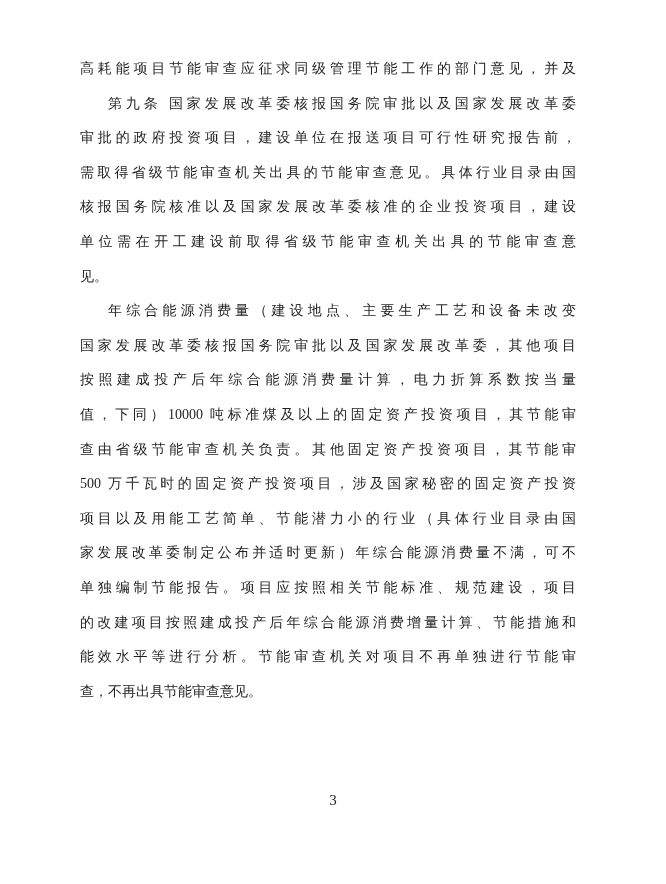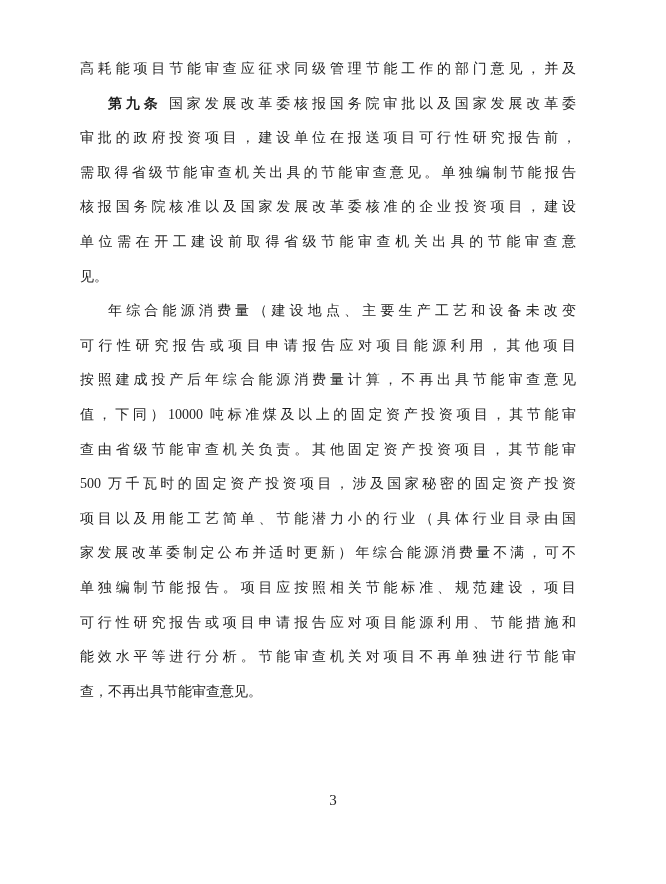--- a/index.html
+++ b/index.html
@@ -29,52 +29,52 @@
     text-align-last: justify;
     white-space: normal;
   }
   .line.last {
     text-align-last: left;
   }
   .line.indent {
     text-indent: 2em;
   }
   .bold {
-    font-weight: 700;
+    font-weight: 400;
   }
   .pagenum {
     position: absolute;
     left: 0;
     top: 791px;
     width: 100%;
     text-align: center;
     font-size: 15px;
     line-height: 18px;
     color: #1f1f1f;
   }
 </style>
 </head>
 <body>
 
 <div class="page">
   <div class="textblock" id="textblock">
       <div class="line">高耗能项目节能审查应征求同级管理节能工作的部门意见，并及</div>
       <div class="line indent"><span class="bold">第九条</span> 国家发展改革委核报国务院审批以及国家发展改革委</div>
       <div class="line">审批的政府投资项目，建设单位在报送项目可行性研究报告前，</div>
-      <div class="line">需取得省级节能审查机关出具的节能审查意见。单独编制节能报告</div>
+      <div class="line">需取得省级节能审查机关出具的节能审查意见。具体行业目录由国</div>
       <div class="line">核报国务院核准以及国家发展改革委核准的企业投资项目，建设</div>
       <div class="line">单位需在开工建设前取得省级节能审查机关出具的节能审查意</div>
       <div class="line last">见。</div>
       <div class="line indent">年综合能源消费量（建设地点、主要生产工艺和设备未改变</div>
-      <div class="line">可行性研究报告或项目申请报告应对项目能源利用，其他项目</div>
-      <div class="line">按照建成投产后年综合能源消费量计算，不再出具节能审查意见</div>
+      <div class="line">国家发展改革委核报国务院审批以及国家发展改革委，其他项目</div>
+      <div class="line">按照建成投产后年综合能源消费量计算，电力折算系数按当量</div>
       <div class="line">值，下同）10000 吨标准煤及以上的固定资产投资项目，其节能审</div>
       <div class="line">查由省级节能审查机关负责。其他固定资产投资项目，其节能审</div>
       <div class="line">500 万千瓦时的固定资产投资项目，涉及国家秘密的固定资产投资</div>
       <div class="line">项目以及用能工艺简单、节能潜力小的行业（具体行业目录由国</div>
       <div class="line">家发展改革委制定公布并适时更新）年综合能源消费量不满，可不</div>
       <div class="line">单独编制节能报告。项目应按照相关节能标准、规范建设，项目</div>
-      <div class="line">可行性研究报告或项目申请报告应对项目能源利用、节能措施和</div>
+      <div class="line">的改建项目按照建成投产后年综合能源消费增量计算、节能措施和</div>
       <div class="line">能效水平等进行分析。节能审查机关对项目不再单独进行节能审</div>
       <div class="line last">查，不再出具节能审查意见。</div>
     </div>
   <div class="pagenum">3</div>
 </div>
 
 </body></html>

